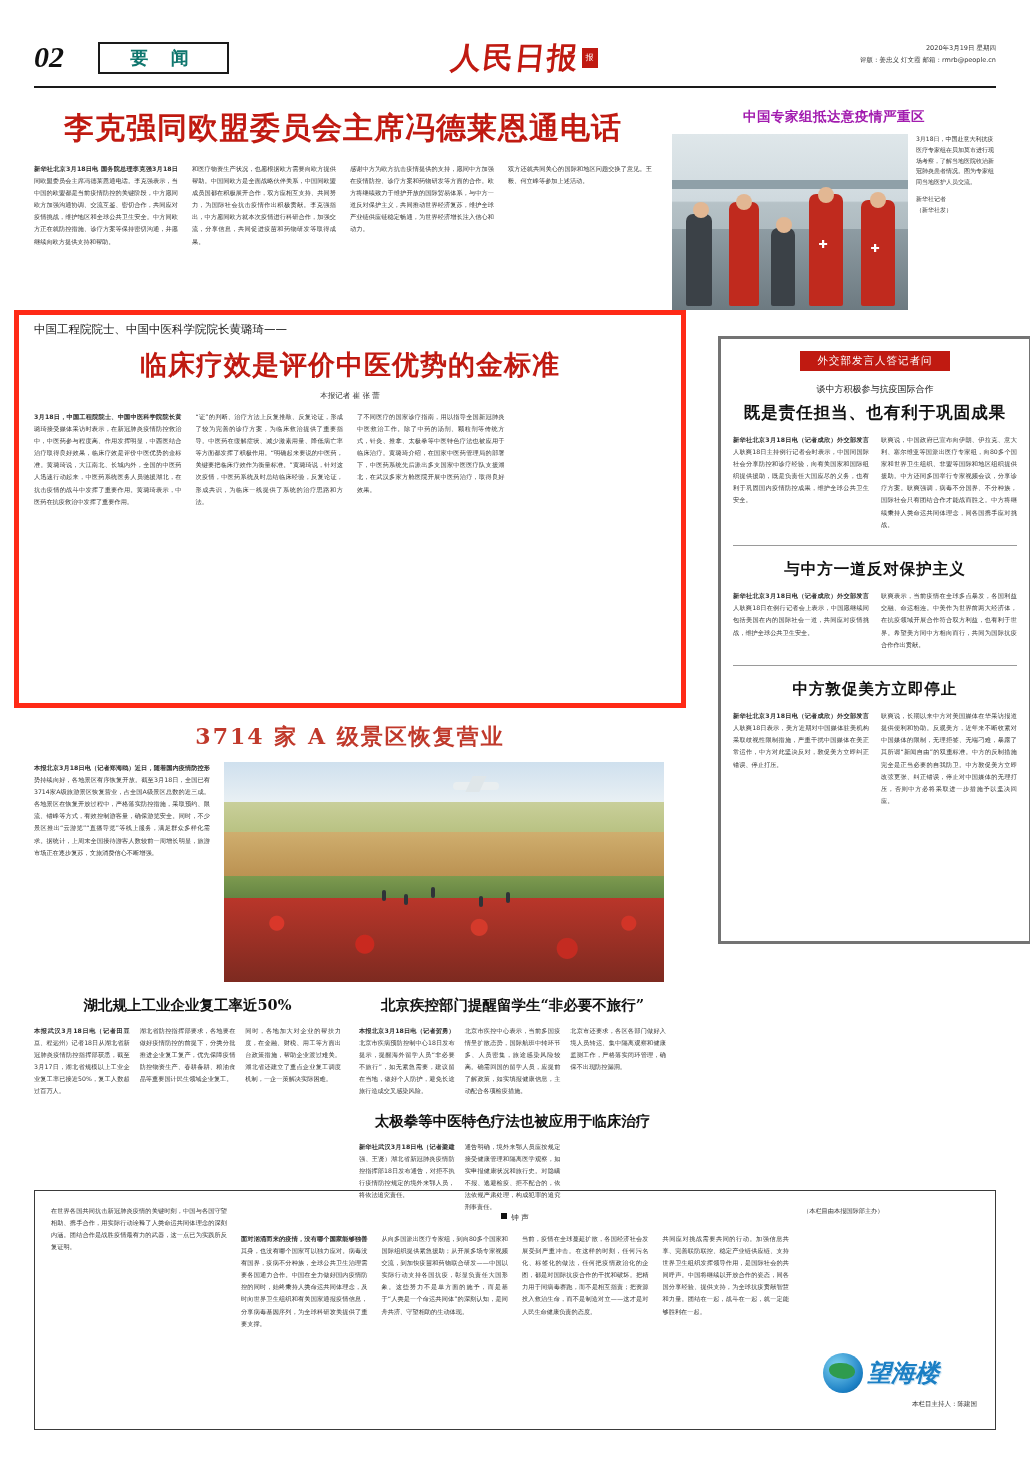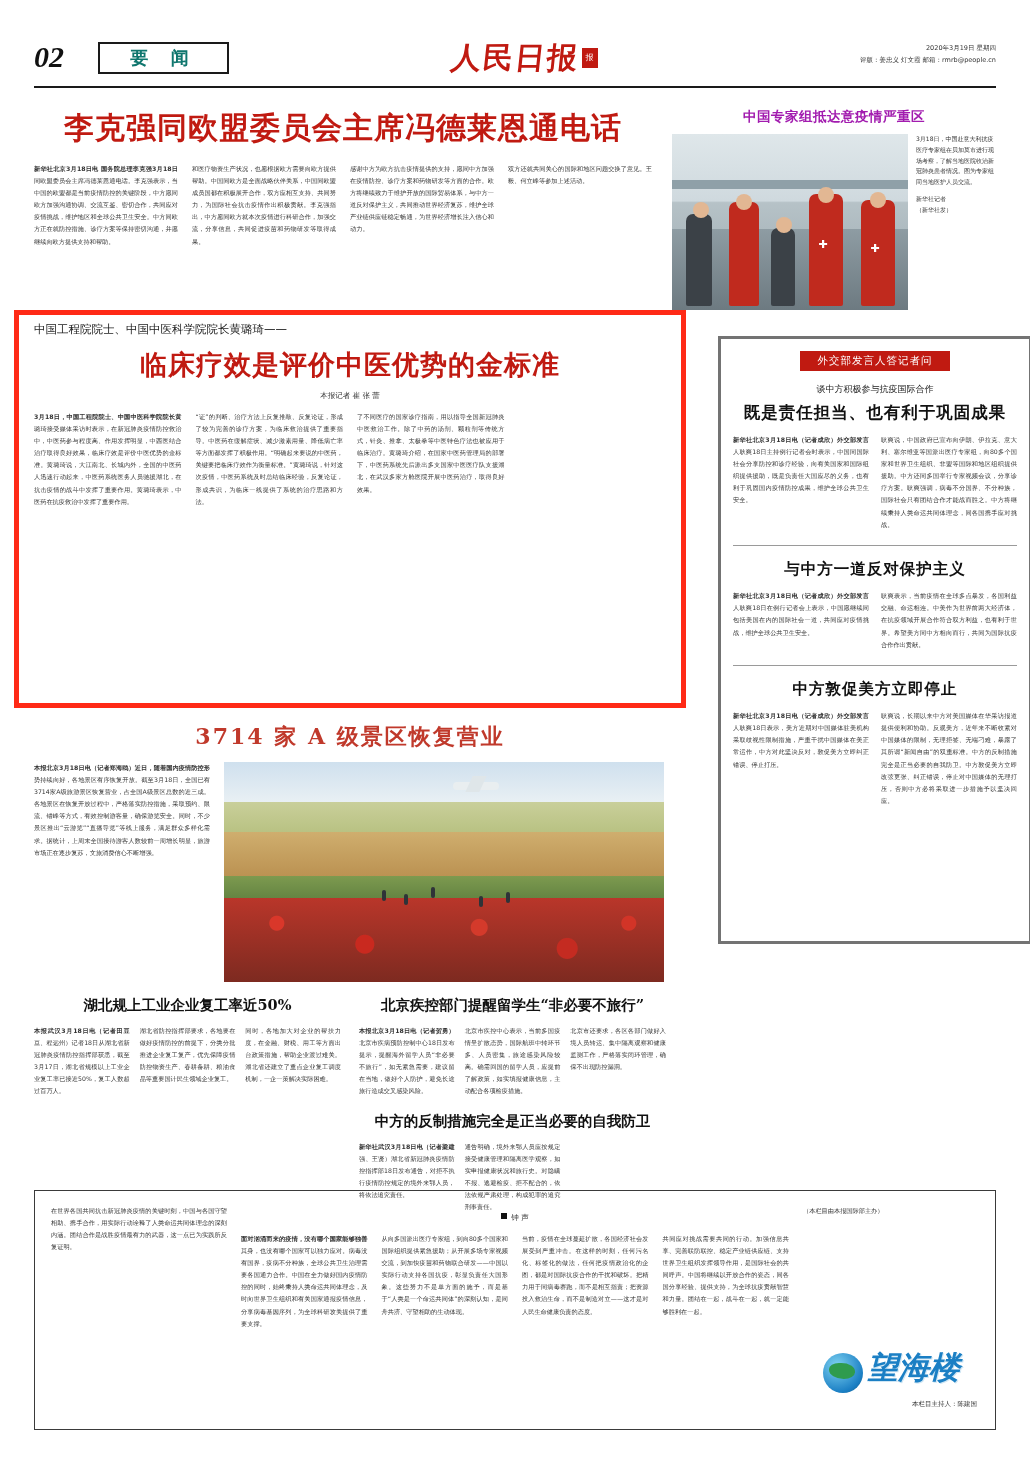--- a/index.html
+++ b/index.html
@@ -242,21 +242,21 @@
     border-radius:50%;
     background:radial-gradient(circle at 35% 32%, #7fd3f2, #1b7fc4 70%, #13557f);
   }
   .wh-globe:after{
     content:""; position:absolute; left:6px; top:10px; width:26px; height:16px;
     background:#2f9b4e; border-radius:40% 55% 45% 60%;
   }
   .wh-text {
     position:absolute; left:44px; bottom:22px;
     font-family:"DejaVu Serif", serif; font-style:italic; font-weight:bold;
-    font-size:31px; color:#1b7fc4;
+    font-size:24px; color:#1b7fc4;
     text-shadow:1px 1px 0 #cfe6f4;
   }
   .wh-note {
     position:absolute; right:2px; bottom:2px; font-size:6.5px; color:#333;
   }
   .sq { display:inline-block; width:6px; height:6px; background:#111; margin-right:4px; vertical-align:1px;}
 </style>
 </head>
 <body>
 
@@ -354,21 +354,21 @@
           <div class="body-col">同时，各地加大对企业的帮扶力度，在金融、财税、用工等方面出台政策措施，帮助企业渡过难关。湖北省还建立了重点企业复工调度机制，一企一策解决实际困难。</div>
         </div>
       </div>
       <div>
         <div class="sub-h">北京疾控部门提醒留学生“非必要不旅行”</div>
         <div class="sub-cols2">
           <div class="body-col lede">本报北京3月18日电（记者贺勇）北京市疾病预防控制中心18日发布提示，提醒海外留学人员“非必要不旅行”，如无紧急需要，建议留在当地，做好个人防护，避免长途旅行造成交叉感染风险。</div>
           <div class="body-col">北京市疾控中心表示，当前多国疫情呈扩散态势，国际航班中转环节多、人员密集，旅途感染风险较高。确需回国的留学人员，应提前了解政策，如实填报健康信息，主动配合各项检疫措施。</div>
           <div class="body-col">北京市还要求，各区各部门做好入境人员转运、集中隔离观察和健康监测工作，严格落实闭环管理，确保不出现防控漏洞。</div>
         </div>
-        <div class="sub-h" style="margin-top:14px;">中方的反制措施完全是正当必要的自我防卫</div>
+        <div class="sub-h" style="margin-top:14px;">太极拳等中医特色疗法也被应用于临床治疗</div>
         <div class="sub-cols2">
           <div class="body-col lede">新华社武汉3月18日电（记者梁建强、王贤）湖北省新冠肺炎疫情防控指挥部18日发布通告，对拒不执行疫情防控规定的境外来鄂人员，将依法追究责任。</div>
           <div class="body-col">通告明确，境外来鄂人员应按规定接受健康管理和隔离医学观察，如实申报健康状况和旅行史。对隐瞒不报、逃避检疫、拒不配合的，依法依规严肃处理，构成犯罪的追究刑事责任。</div>
           <div class="body-col"></div>
         </div>
       </div>
     </div>
   </div>
 
   <div class="rightbox">

